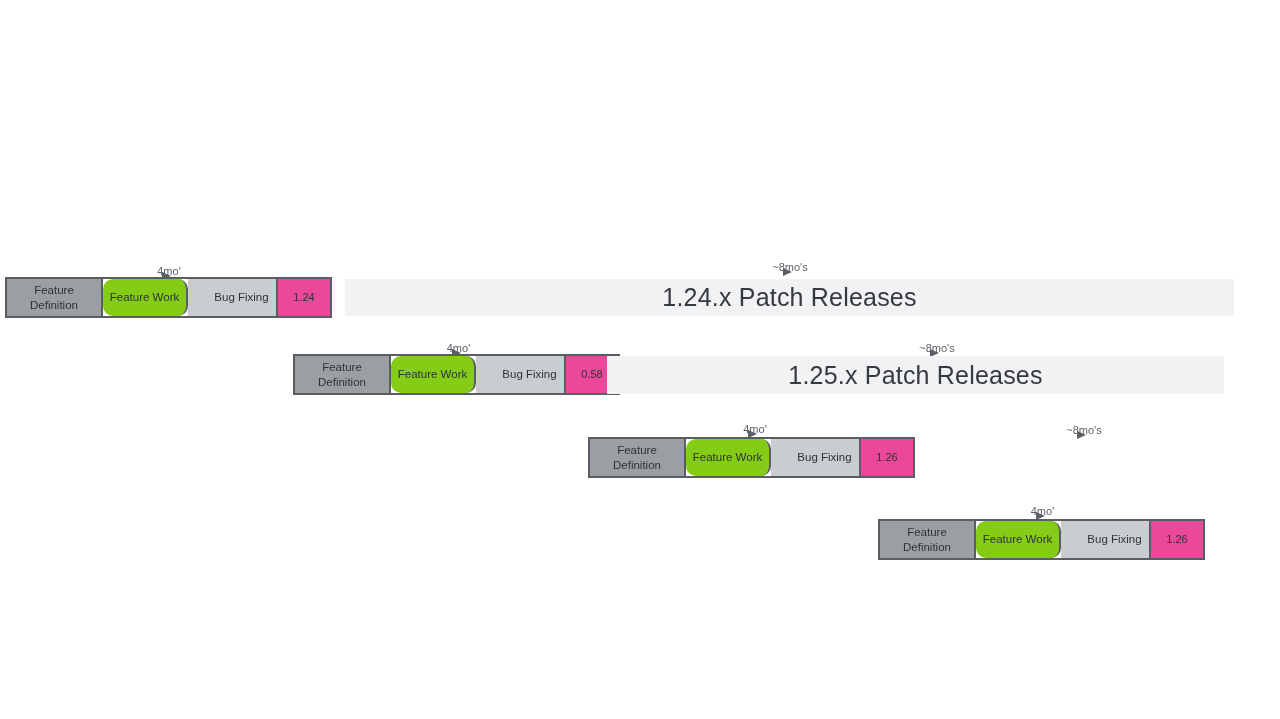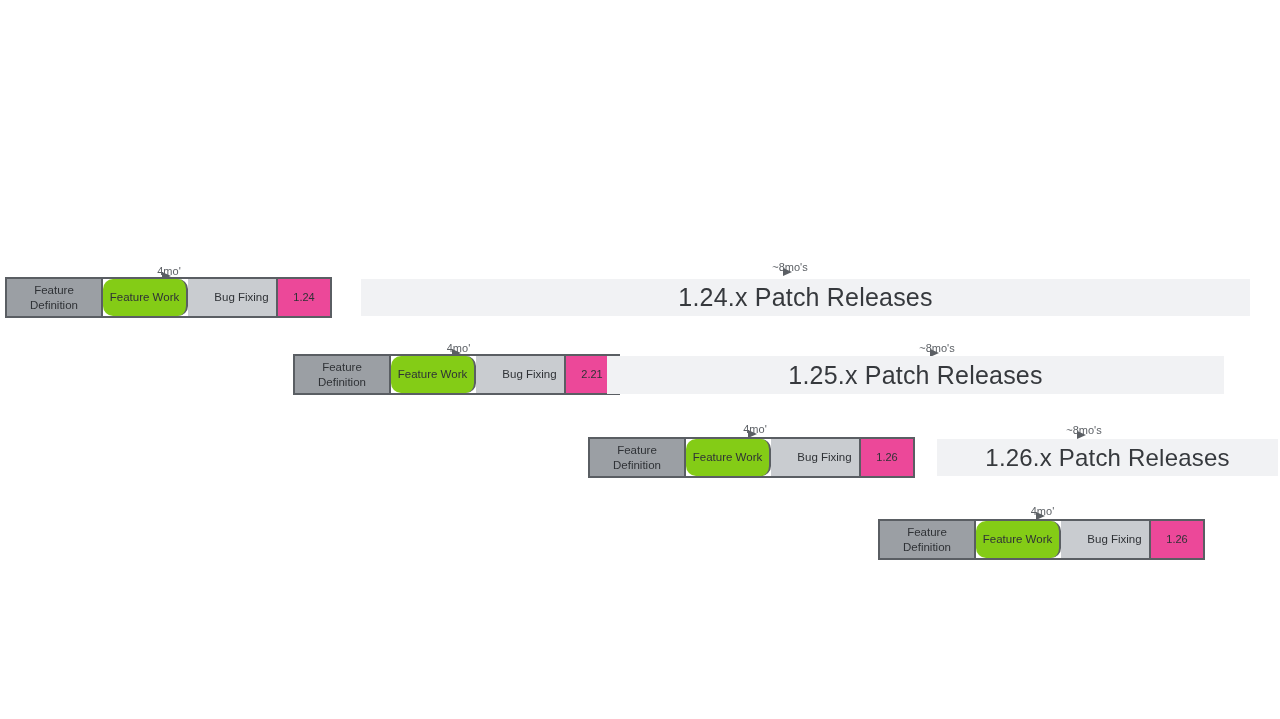--- a/index.html
+++ b/index.html
@@ -48,21 +48,21 @@
   .cell .lbl{display:block;width:72px;}
   .strip.s0{left:5px;top:277px;}
   .strip.s1{left:293px;top:354px;}
   .strip.s2{left:588px;top:437px;}
   .strip.s3{left:878px;top:519px;}
   
   .patchbar{
     position:absolute;display:flex;align-items:center;justify-content:center;
     background:#f1f2f4;color:#36393d;font-size:25px;letter-spacing:0.2px;
   }
-  .p0{left:361px;top:279px;width:889px;height:37px;}
+  .p0{left:345px;top:279px;width:889px;height:37px;}
   .p1{left:607px;top:356px;width:617px;height:38px;}
   .p2{left:937px;top:439px;width:341px;height:37px;font-size:24px;}
 </style>
 </head>
 <body>
 
 <div class="canvas">
 
   <div class="arrow a0d">
     <span class="seg first"></span>
@@ -101,21 +101,21 @@
   <div class="strip s1">
     <div class="cell fd">
         <span class="lbl">Feature Definition</span>
       </div>
     <div class="cell fw">
         <span class="lbl">Feature Work</span>
       </div>
     <div class="cell bf">
         <span class="lbl">Bug Fixing</span>
       </div>
-    <div class="cell ver">2.21</div>
+    <div class="cell ver">0.58</div>
   </div>
   <div class="patchbar p1">1.25.x Patch Releases</div>
 
   <div class="arrow a2d">
     <span class="seg first"></span>
     <span class="alabel">4mo'</span>
     <span class="seg head"></span>
   </div>
   <div class="arrow a2p">
     <span class="seg first"></span>
@@ -127,21 +127,20 @@
         <span class="lbl">Feature Definition</span>
       </div>
     <div class="cell fw">
         <span class="lbl">Feature Work</span>
       </div>
     <div class="cell bf">
         <span class="lbl">Bug Fixing</span>
       </div>
     <div class="cell ver">1.26</div>
   </div>
-  <div class="patchbar p2">1.26.x Patch Releases</div>
 
   <div class="arrow a3d">
     <span class="seg first"></span>
     <span class="alabel">4mo'</span>
     <span class="seg head"></span>
   </div>
   <div class="strip s3">
     <div class="cell fd">
         <span class="lbl">Feature Definition</span>
       </div>

